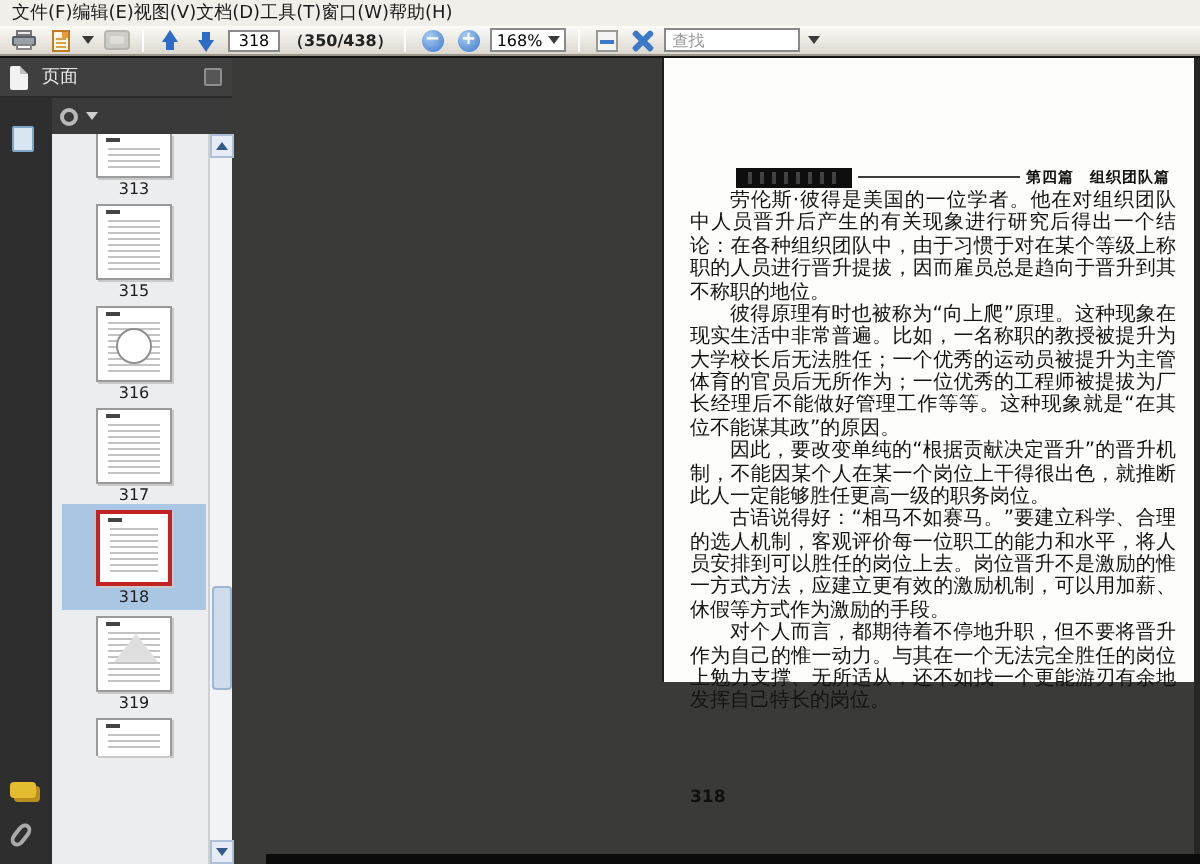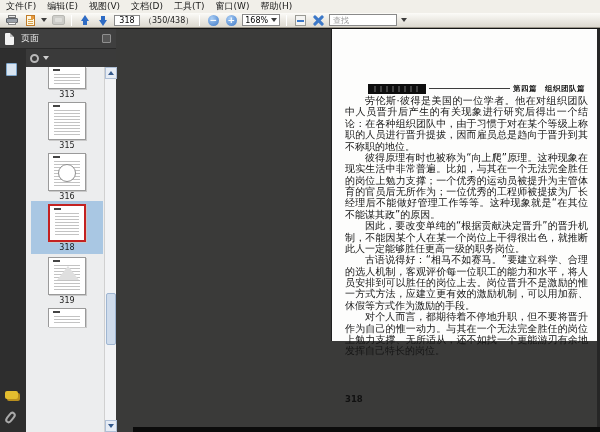--- a/index.html
+++ b/index.html
@@ -2,21 +2,21 @@
 <html><head>
 <meta charset="utf-8">
 <style>
   * { margin:0; padding:0; box-sizing:border-box; }
   html,body { width:600px; height:432px; overflow:hidden; }
   body { font-family:"DejaVu Sans","Liberation Sans",sans-serif; }
   #window { position:relative; width:600px; height:432px; background:#3a3a39; }
 
   
   .menubar { position:absolute; top:0; left:0; right:0; height:13px; background:#f1efe9;
-    display:flex; align-items:center; gap:11px; padding:0 6px; font-size:9px; color:#1a1a1a; }
+    display:flex; align-items:center; padding:0 6px; font-size:9px; color:#1a1a1a; }
   .menubar span { white-space:nowrap; cursor:default; }
 
   
   .toolbar { position:absolute; top:13px; left:0; right:0; height:15px;
     background:linear-gradient(#fcfbf8,#dcd8cf); border-bottom:1px solid #9a958a;
     display:flex; align-items:center; gap:4px; padding:0 5px; font-size:8px; }
   .tsep { width:1px; height:11px; background:#b3ae a3; background:#b3aea3; border-right:1px solid #fff; margin:0 2px; }
   .tbtn { display:flex; align-items:center; justify-content:center; height:13px; min-width:14px; border-radius:2px; }
   
   .ic-print { position:relative; width:12px; height:10px; }
@@ -32,21 +32,21 @@
   .ic-gray { width:13px; height:10px; background:#c6c6c2; border:1px solid #a9a9a4; border-radius:2px; opacity:.8; position:relative; }
   .ic-gray::after { content:""; position:absolute; inset:2px; background:#dcdcd8; border-radius:1px; }
   
   .arr { position:relative; width:11px; height:11px; }
   .arr .tri { position:absolute; left:1px; width:0; height:0; border-left:4.5px solid transparent; border-right:4.5px solid transparent; }
   .arr.up .tri { top:0; border-bottom:6px solid #2e6bc4; }
   .arr.up::after { content:""; position:absolute; top:6px; left:3.5px; width:4px; height:4px; background:#2e6bc4; }
   .arr.down .tri { bottom:0; border-top:6px solid #2e6bc4; }
   .arr.down::after { content:""; position:absolute; bottom:6px; left:3.5px; width:4px; height:4px; background:#2e6bc4; }
   .pageinput { width:26px; height:11px; border:1px solid #8a8a8a; background:#fff; font-size:8px; text-align:center; font-family:inherit; }
-  .pagecount { color:#222; white-space:nowrap; }
+  .pagecount { color:#222; white-space:nowrap;font-weight:bold; }
   
   .zbtn { width:11px; height:11px; border-radius:50%; background:radial-gradient(circle at 35% 30%,#a9cdf4,#3c78c8);
     color:#fff; font-size:9px; line-height:10px; text-align:center; font-weight:bold; }
   .zoombox { display:flex; align-items:center; height:12px; border:1px solid #8a8a8a; background:#fff; padding:0 2px; gap:3px; }
   .caret { width:0; height:0; border-left:3px solid transparent; border-right:3px solid transparent; border-top:4px solid #3b3b3b; }
   
   .ic-fitw { position:relative; width:11px; height:11px; background:#f4f4f2; border:1px solid #9a9a94; }
   .ic-fitw::after { content:""; position:absolute; top:4.5px; left:1px; right:1px; height:2px; background:#3c78c8; }
   .ic-full { position:relative; width:11px; height:11px; }
   .ic-full::before,.ic-full::after { content:""; position:absolute; top:4.5px; left:-1px; width:13px; height:3px; background:#3c78c8; border-radius:1px; }
@@ -208,20 +208,24 @@
           <div class="tcell">
             <div class="thumb"></div>
             <div class="tlabel">315</div>
           </div>
           <div class="tcell">
             <div class="thumb">
                 <div class="circ"></div>
               </div>
             <div class="tlabel">316</div>
           </div>
+          <div class="tcell">
+            <div class="thumb"></div>
+            <div class="tlabel">317</div>
+          </div>
           <div class="tcell selected">
             <div class="thumb"></div>
             <div class="tlabel">318</div>
           </div>
           <div class="tcell">
             <div class="thumb">
                 <div class="tri3"></div>
               </div>
             <div class="tlabel">319</div>
           </div>
@@ -244,21 +248,21 @@
 
     <div class="docarea">
       <div class="page">
         <div class="pg-header">
           <div class="logo-box"></div>
           <div class="hdr-rule"></div>
           <span class="hdr-text">第四篇　组织团队篇</span>
         </div>
         <div class="pg-body">
           <p>劳伦斯·彼得是美国的一位学者。他在对组织团队中人员晋升后产生的有关现象进行研究后得出一个结论：在各种组织团队中，由于习惯于对在某个等级上称职的人员进行晋升提拔，因而雇员总是趋向于晋升到其不称职的地位。</p>
-          <p>彼得原理有时也被称为“向上爬”原理。这种现象在现实生活中非常普遍。比如，与其在一个无法完全胜任的岗位上勉力支撑；一个优秀的运动员被提升为主管体育的官员后无所作为；一位优秀的工程师被提拔为厂长经理后不能做好管理工作等等。这种现象就是“在其位不能谋其政”的原因。</p>
+          <p>彼得原理有时也被称为“向上爬”原理。这种现象在现实生活中非常普遍。比如，一名称职的教授被提升为大学校长后无法胜任；一个优秀的运动员被提升为主管体育的官员后无所作为；一位优秀的工程师被提拔为厂长经理后不能做好管理工作等等。这种现象就是“在其位不能谋其政”的原因。</p>
           <p>因此，要改变单纯的“根据贡献决定晋升”的晋升机制，不能因某个人在某一个岗位上干得很出色，就推断此人一定能够胜任更高一级的职务岗位。</p>
           <p>古语说得好：“相马不如赛马。”要建立科学、合理的选人机制，客观评价每一位职工的能力和水平，将人员安排到可以胜任的岗位上去。岗位晋升不是激励的惟一方式方法，应建立更有效的激励机制，可以用加薪、休假等方式作为激励的手段。</p>
           <p>对个人而言，都期待着不停地升职，但不要将晋升作为自己的惟一动力。与其在一个无法完全胜任的岗位上勉力支撑、无所适从，还不如找一个更能游刃有余地发挥自己特长的岗位。</p>
 
         </div>
         <div class="pg-num">318</div>
       </div>
       <div class="doc-right"></div>
       <div class="doc-bottom"></div>
     </div>

